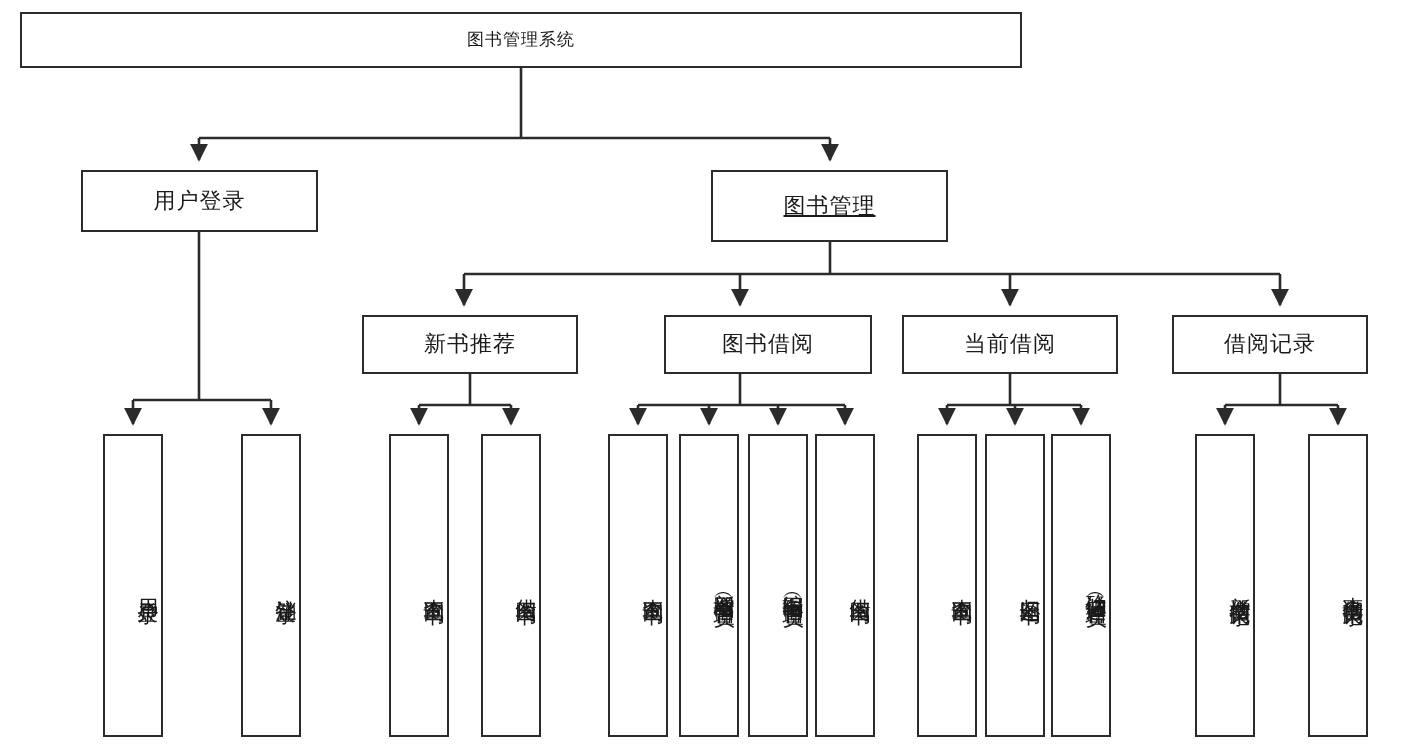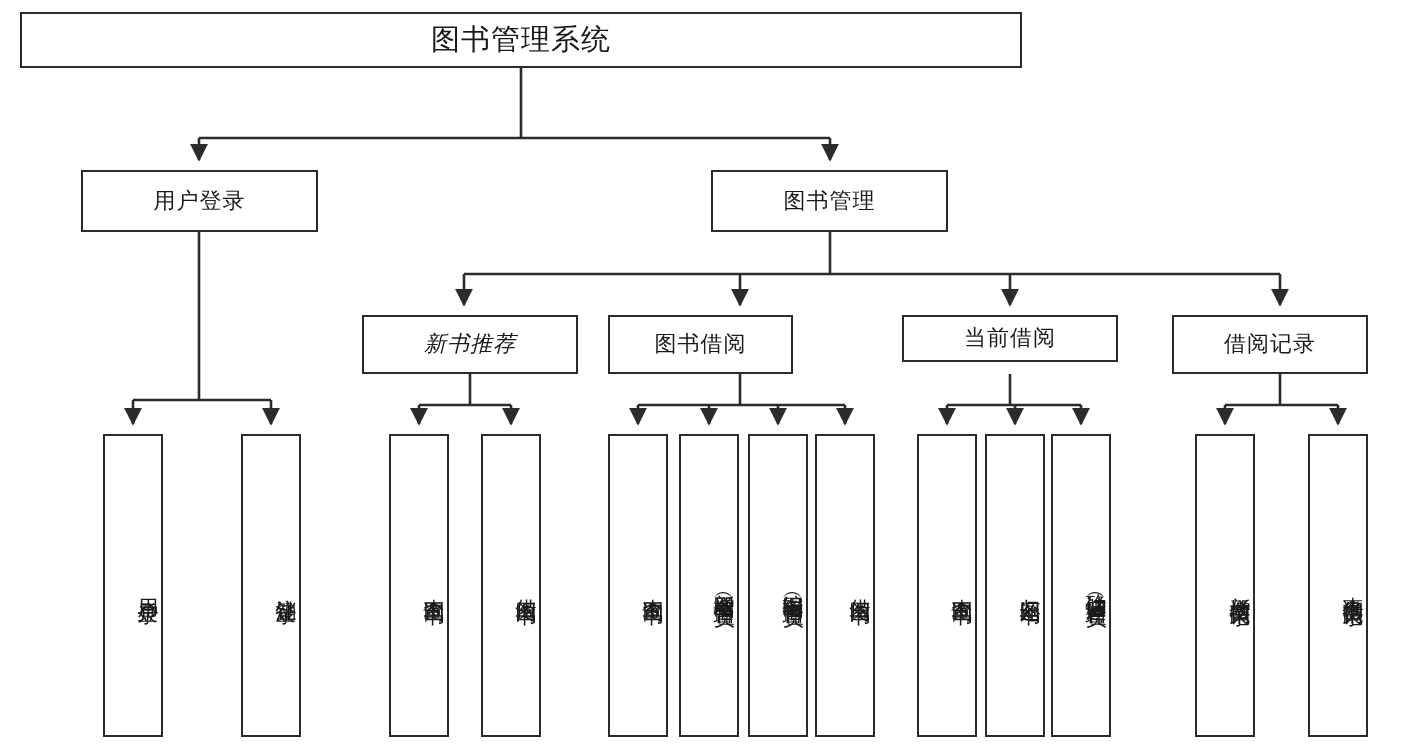--- a/index.html
+++ b/index.html
@@ -34,21 +34,21 @@
     justify-content: center;
     color: #1a1a1a;
     z-index: 2;
   }
   .node.horiz {
     font-size: 22px;
     letter-spacing: 1px;
     line-height: 1.1;
   }
   .node.root {
-    font-size: 29px;
+    font-size: 17px;
   }
   .node.vert {
     writing-mode: vertical-rl;
     text-orientation: upright;
     font-size: 21px;
     line-height: 1.22;
     letter-spacing: 2px;
     padding: 6px 0;
     align-items: flex-start;
     justify-content: center;
@@ -123,31 +123,31 @@
     </g>
   </svg>
 
   <div class="node horiz root" style="left:20px; top:12px; width:1002px; height:56px;">
     <span>图书管理系统</span>
   </div>
 
   <div class="node horiz" style="left:81px; top:170px; width:237px; height:62px;">
     <span>用户登录</span>
   </div>
-  <div class="node horiz" style="left:711px; top:170px; width:237px; height:62px;">
+  <div class="node horiz" style="left:711px; top:170px; width:237px; height:72px;text-decoration:underline;">
     <span>图书管理</span>
   </div>
 
-  <div class="node horiz" style="left:362px; top:315px; width:216px; height:59px;font-style:italic;">
+  <div class="node horiz" style="left:362px; top:315px; width:216px; height:59px;">
     <span>新书推荐</span>
   </div>
-  <div class="node horiz" style="left:608px; top:315px; width:185px; height:59px;">
+  <div class="node horiz" style="left:664px; top:315px; width:208px; height:59px;">
     <span>图书借阅</span>
   </div>
-  <div class="node horiz" style="left:902px; top:315px; width:216px; height:47px;">
+  <div class="node horiz" style="left:902px; top:315px; width:216px; height:59px;">
     <span>当前借阅</span>
   </div>
   <div class="node horiz" style="left:1172px; top:315px; width:196px; height:59px;">
     <span>借阅记录</span>
   </div>
 
   <div class="node vert" style="left:103px; top:434px; width:60px; height:303px;">
     <span class="vtext">用户登录</span>
   </div>
   <div class="node vert" style="left:241px; top:434px; width:60px; height:303px;">

